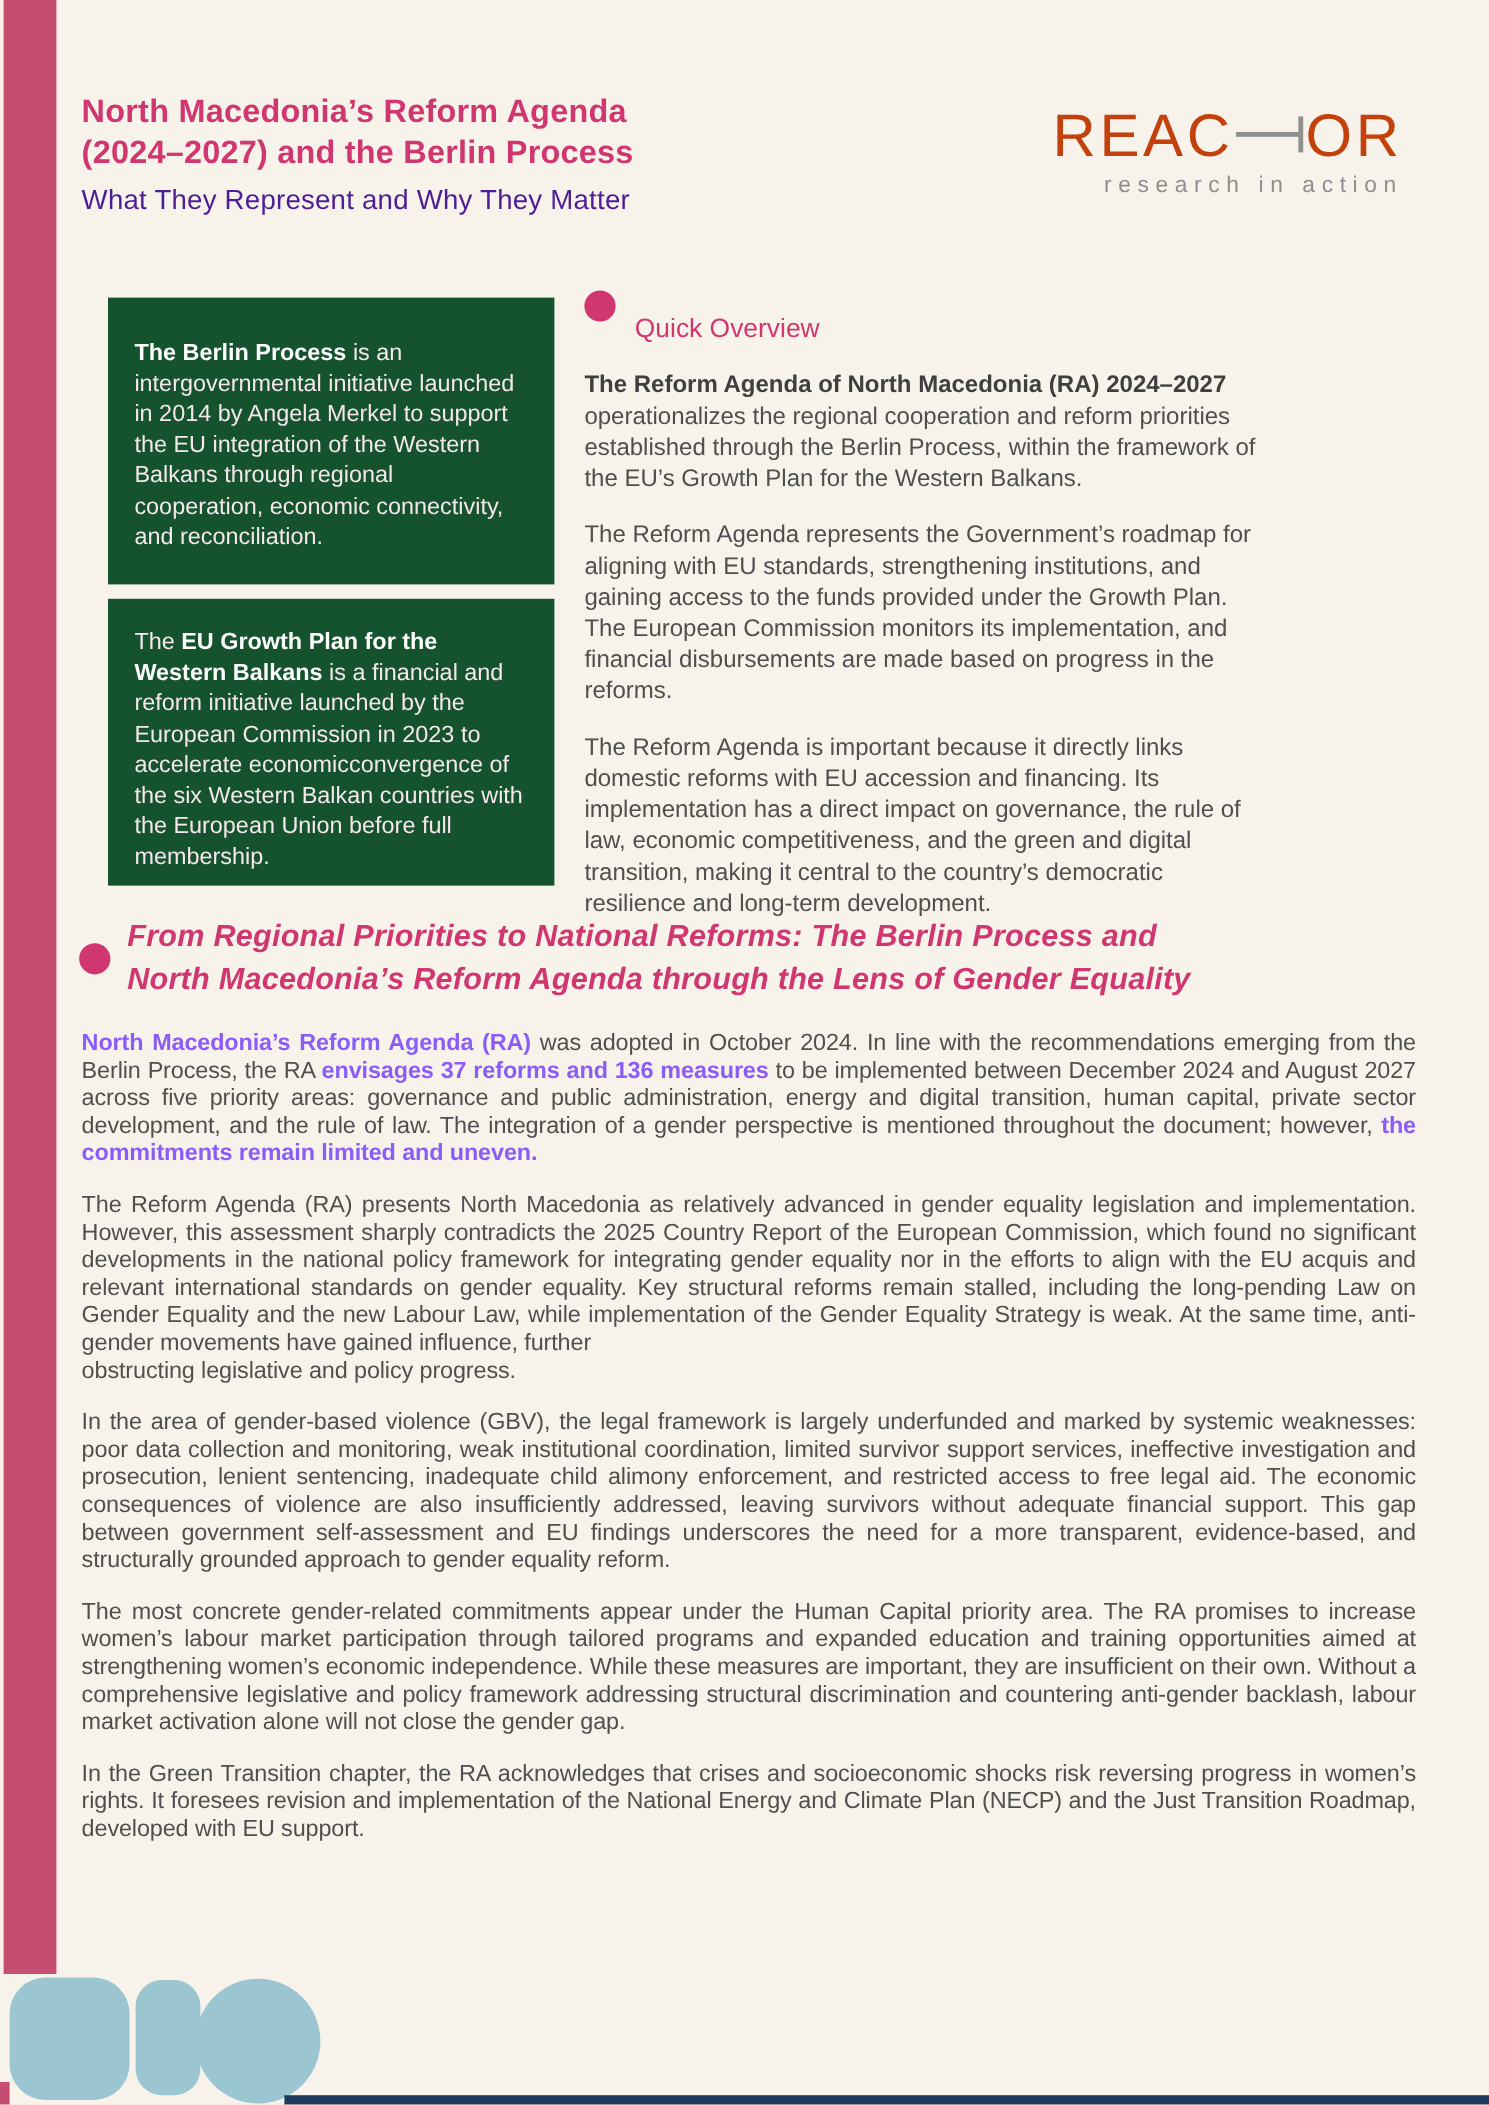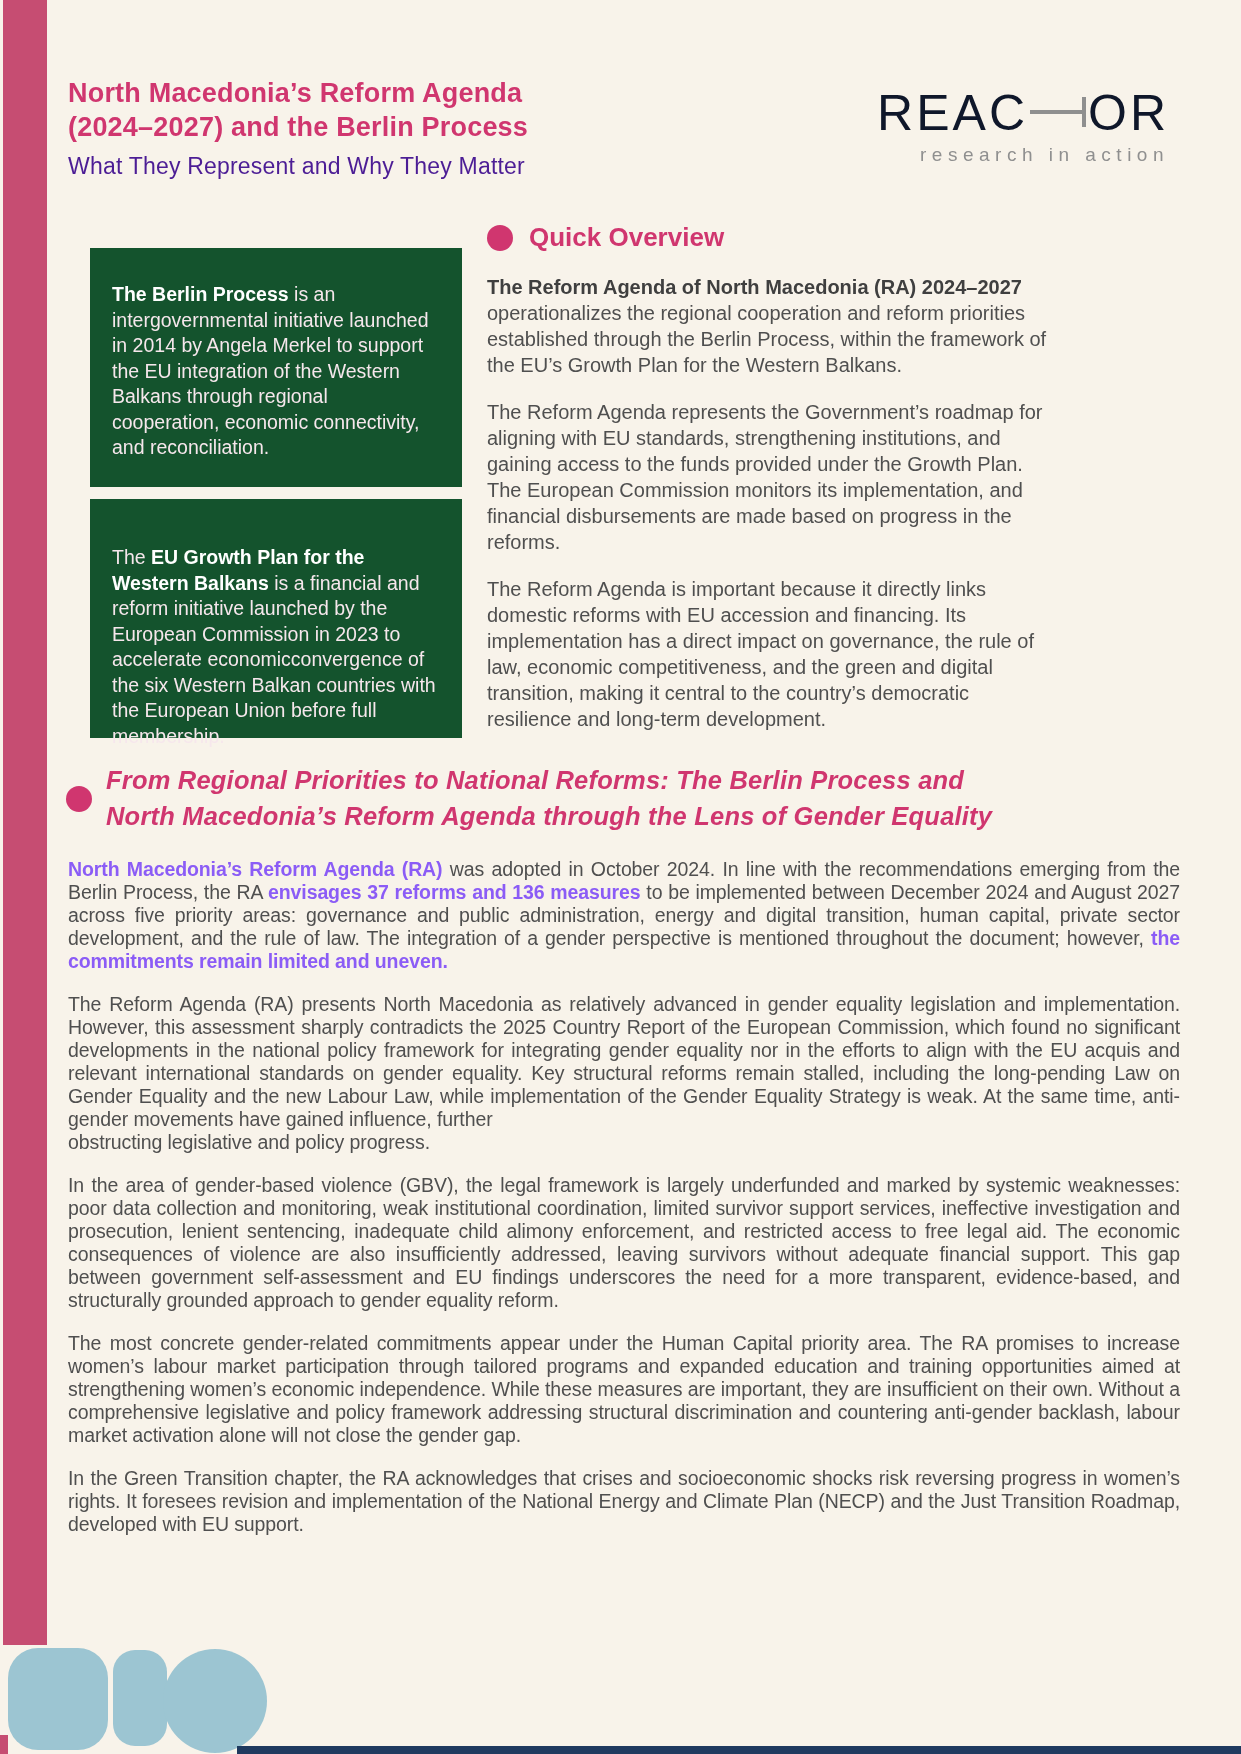--- a/index.html
+++ b/index.html
@@ -19,21 +19,21 @@
     font-size:27px; font-weight:700; color:#d0366f; line-height:34px;
     letter-spacing:0.2px;
   }
   .page-subtitle {
     font-size:23px; font-weight:400; color:#4c1d95; margin-top:9px;
     letter-spacing:0.2px;
   }
   .logo-block { position:absolute; right:72px; top:84px; text-align:right; }
   .logo-line { white-space:nowrap; }
   .logo-teal {
-    color:#0f172a; font-size:50px; font-weight:400; letter-spacing:3px;
+    color:#c2410c; font-size:50px; font-weight:400; letter-spacing:3px;
   }
   .logo-h {
     display:inline-block; position:relative; width:56px; height:36px;
     margin:0 2px;
   }
   .logo-h::before {
     content:""; position:absolute; left:0; right:2px; top:16px; height:4px;
     background:#8f8f8f;
   }
   .logo-h::after {
@@ -45,29 +45,29 @@
     white-space:nowrap;
   }
   
   .infobox {
     position:absolute; left:90px; width:372px; background:#14532d;
     color:#f6e7ec; font-size:19.5px; line-height:25.5px;
     padding:34px 22px 16px 22px;
   }
   .infobox .b { font-weight:700; color:#ffffff; }
   .infobox-1 { top:248px; height:239px; }
-  .infobox-2 { top:499px; height:239px; padding-top:46px; }
+  .infobox-2 { top:499px; height:239px; padding-top:24px; }
   
   .qo-col { position:absolute; left:487px; top:222px; width:570px; }
   .qo-head { display:flex; align-items:center; gap:16px; }
   .bullet {
     width:26px; height:26px; border-radius:50%; background:#d0366f;
     flex:0 0 auto;
   }
-  .qo-title { font-size:26px; font-weight:700; color:#d0366f; }
+  .qo-title { font-size:22px; font-weight:400; color:#d0366f;margin-top:39px; }
   .qo-col p {
     margin-top:21px; font-size:20px; line-height:26px; color:#4f4f4f;
   }
   .qo-col p .b { font-weight:700; color:#3f3f3f; }
   
   .sec2-head {
     position:absolute; left:66px; top:762px; width:1010px;
     display:flex; gap:14px;font-style:italic;
   }
   .sec2-head .bullet { margin-top:24px; }

